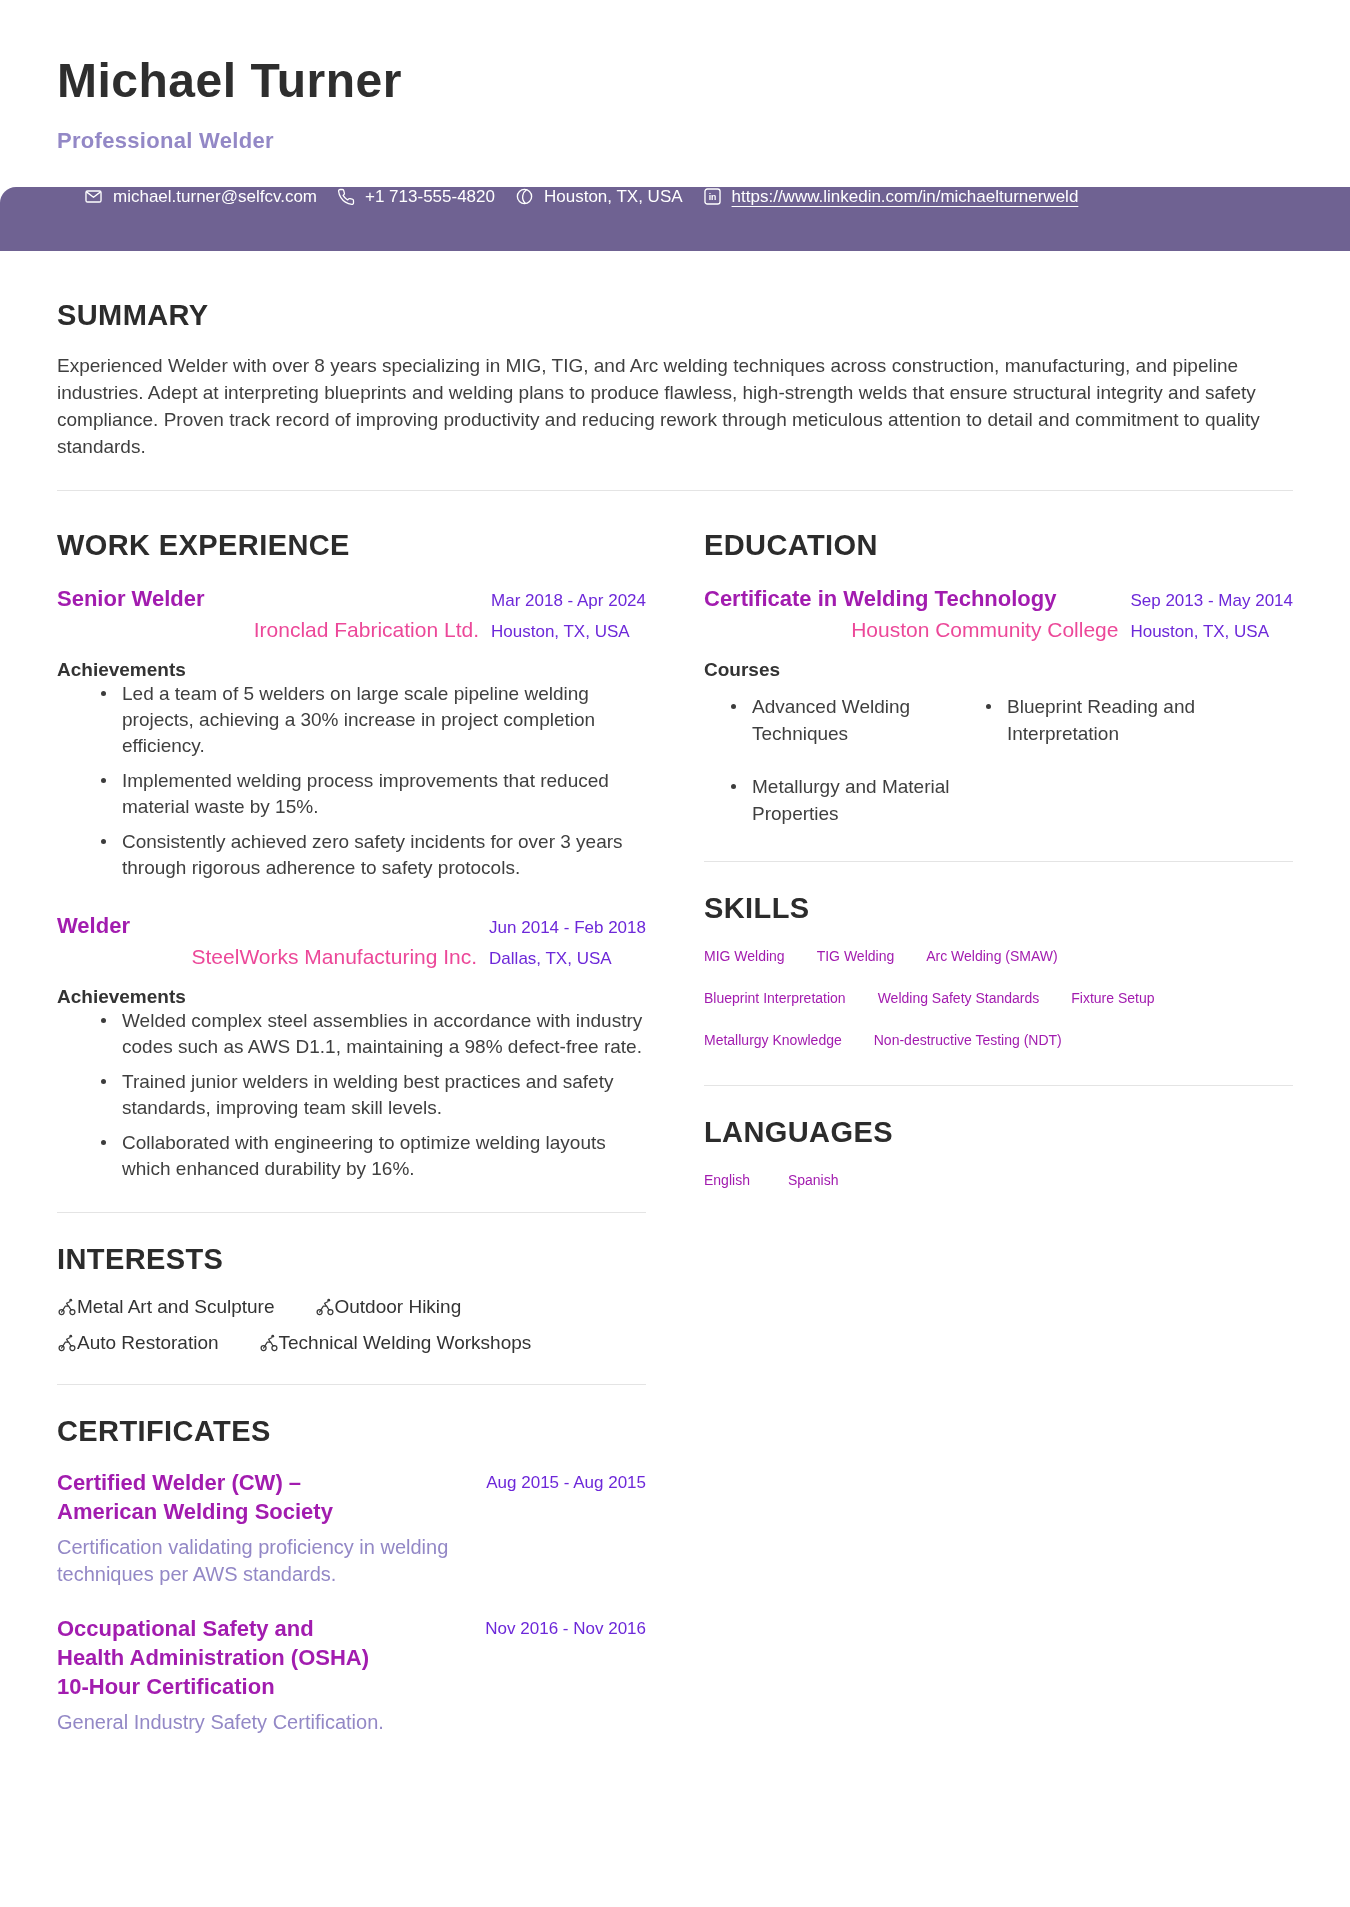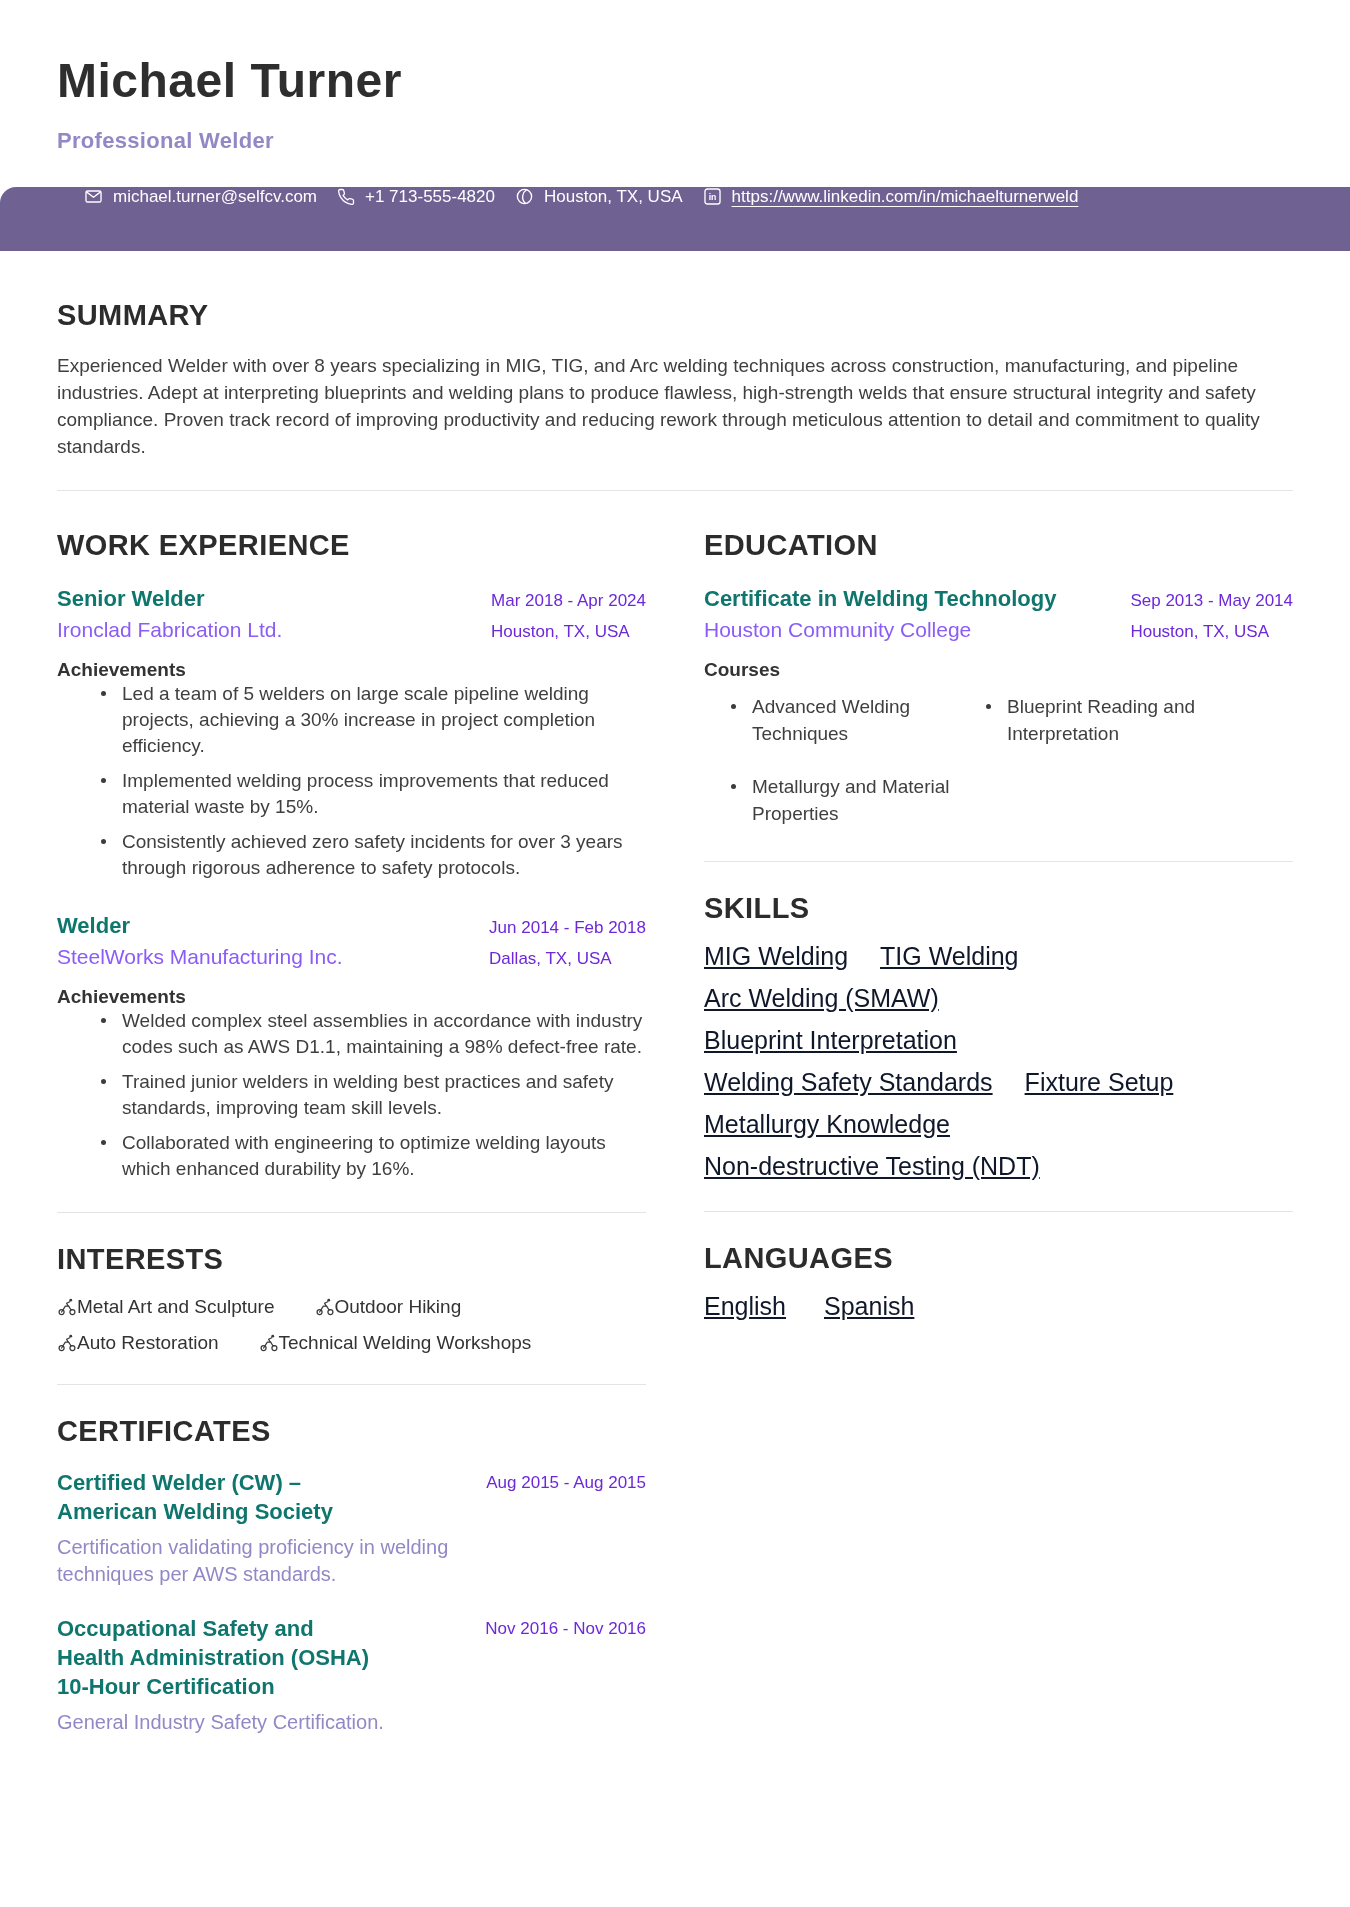--- a/index.html
+++ b/index.html
@@ -34,23 +34,23 @@
   .summary p { margin-top:20px; font-size:19px; line-height:27px; color:#3f3f3f; }
 
   .rule-full { border:none; border-top:1px solid #e4e4e4; margin-top:30px; }
   .rule-col { border:none; border-top:1px solid #e4e4e4; margin:30px 0; }
 
   .columns { display:grid; grid-template-columns:1fr 1fr; column-gap:58px; margin-top:38px; }
   .col h2.section-title { margin-bottom:22px; }
 
   
   .entry-head { display:grid; grid-template-columns:1fr auto; column-gap:12px; align-items:baseline; }
-  .entry-title { font-size:22px; font-weight:700; color:#0f766e; line-height:29px; }
+  .entry-title { font-size:22px; font-weight:700; color:#a21caf; line-height:29px; }
   .entry-dates, .entry-loc { font-size:17px; color:#6d28d9; text-align:left; white-space:nowrap; }
-  .entry-company { font-size:21px; color:#8b5cf6; margin-top:3px; line-height:27px; }
+  .entry-company { font-size:21px; color:#ec4899; margin-top:3px; line-height:27px;text-align:right; }
   .cert-title { max-width:330px; }
 
   .sub-label { margin-top:16px; font-size:19px; font-weight:700; color:#333; }
 
   ul.bullets { list-style:none; margin-top:0; padding-left:65px; }
   ul.bullets li { position:relative; font-size:19px; line-height:26px; color:#3f3f3f; margin-bottom:9px; }
   ul.bullets li:last-child { margin-bottom:0; }
   ul.bullets li::before {
     content:""; position:absolute; left:-21px; top:10px;
     width:5px; height:5px; border-radius:50%; background:#3c3c3c;
@@ -64,21 +64,21 @@
     align-items:start;
   }
   ul.courses li { position:relative; font-size:19px; line-height:27px; color:#3f3f3f; }
   ul.courses li::before {
     content:""; position:absolute; left:-21px; top:11px;
     width:5px; height:5px; border-radius:50%; background:#3c3c3c;
   }
 
   
   .chips { display:flex; flex-wrap:wrap; column-gap:32px; row-gap:16px; max-width:480px;
-           font-size:25px; line-height:26px; color:#0f172a;text-decoration:underline; }
+           font-size:14px; line-height:26px; color:#a21caf; }
   .chips.langs { max-width:none; column-gap:38px; }
 
   
   .interests-list { display:flex; flex-wrap:wrap; column-gap:40px; row-gap:14px; max-width:540px; margin-top:2px; }
   .interest { display:flex; align-items:center; gap:0; font-size:19px; color:#333; }
   .interest svg { color:#3a3a3a; flex:0 0 auto; }
 
   
   .cert + .cert { margin-top:26px; }
   .cert-desc { margin-top:8px; font-size:20px; line-height:27px; color:#9388c6; max-width:430px; }

